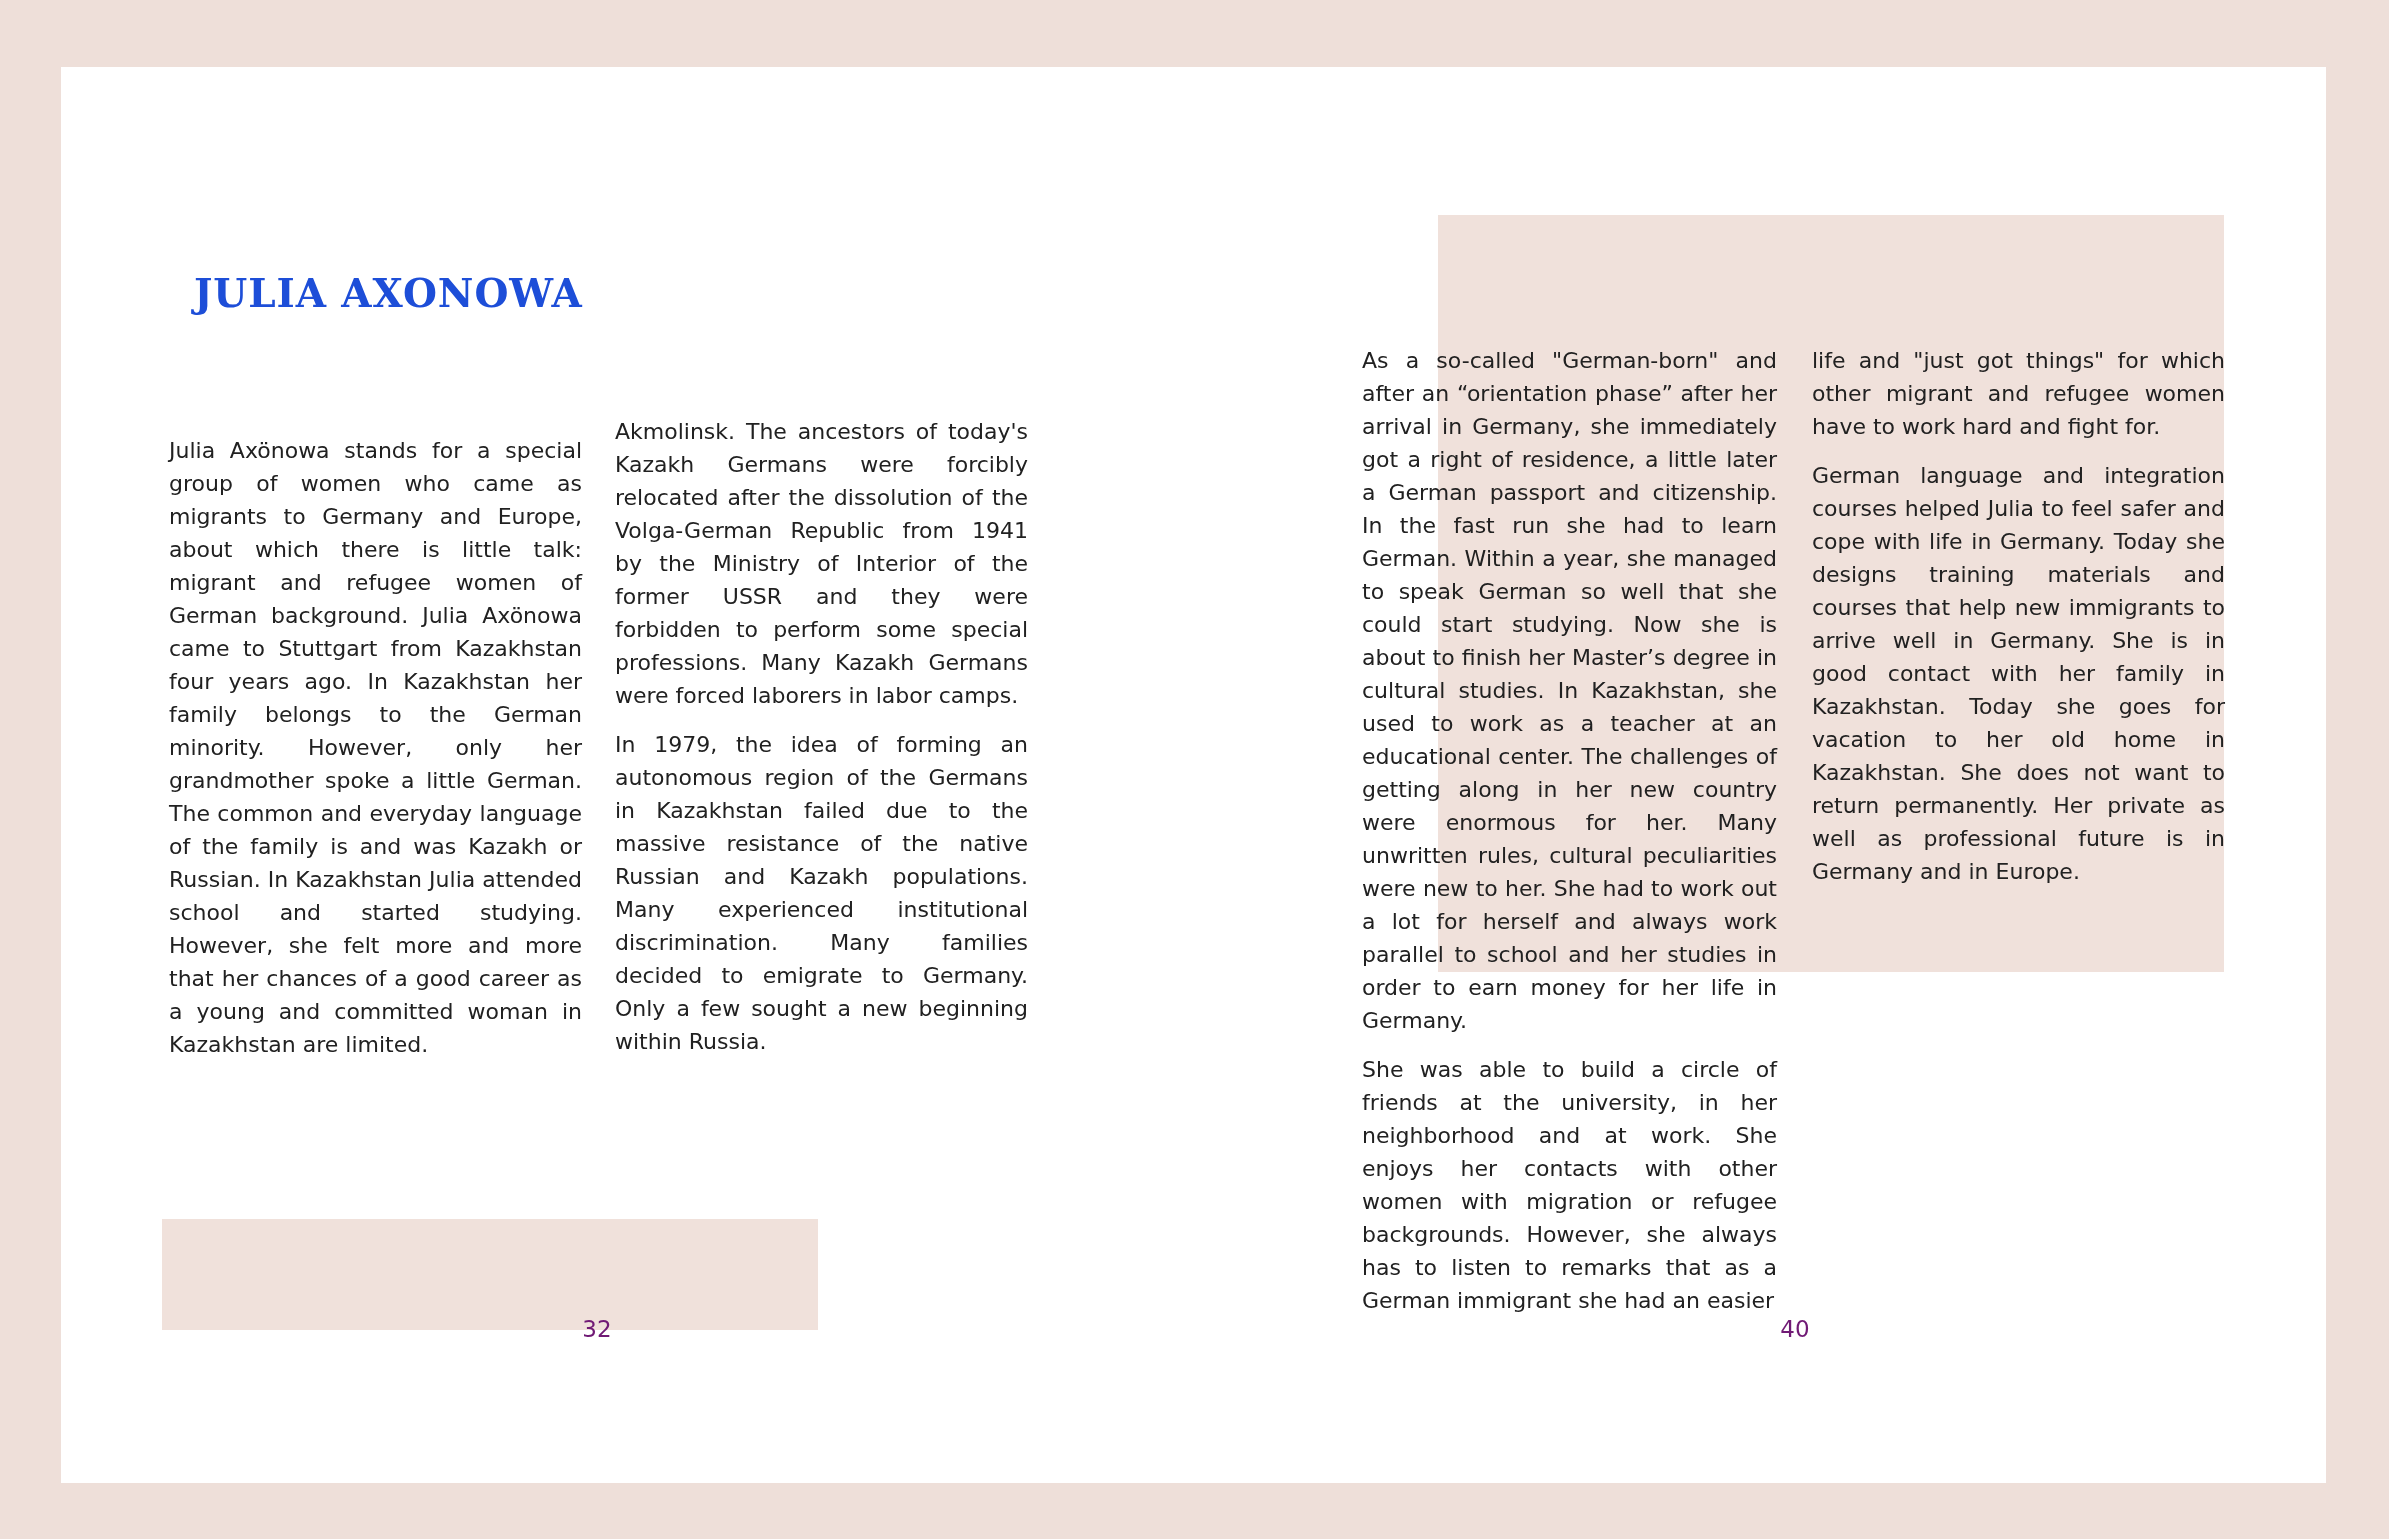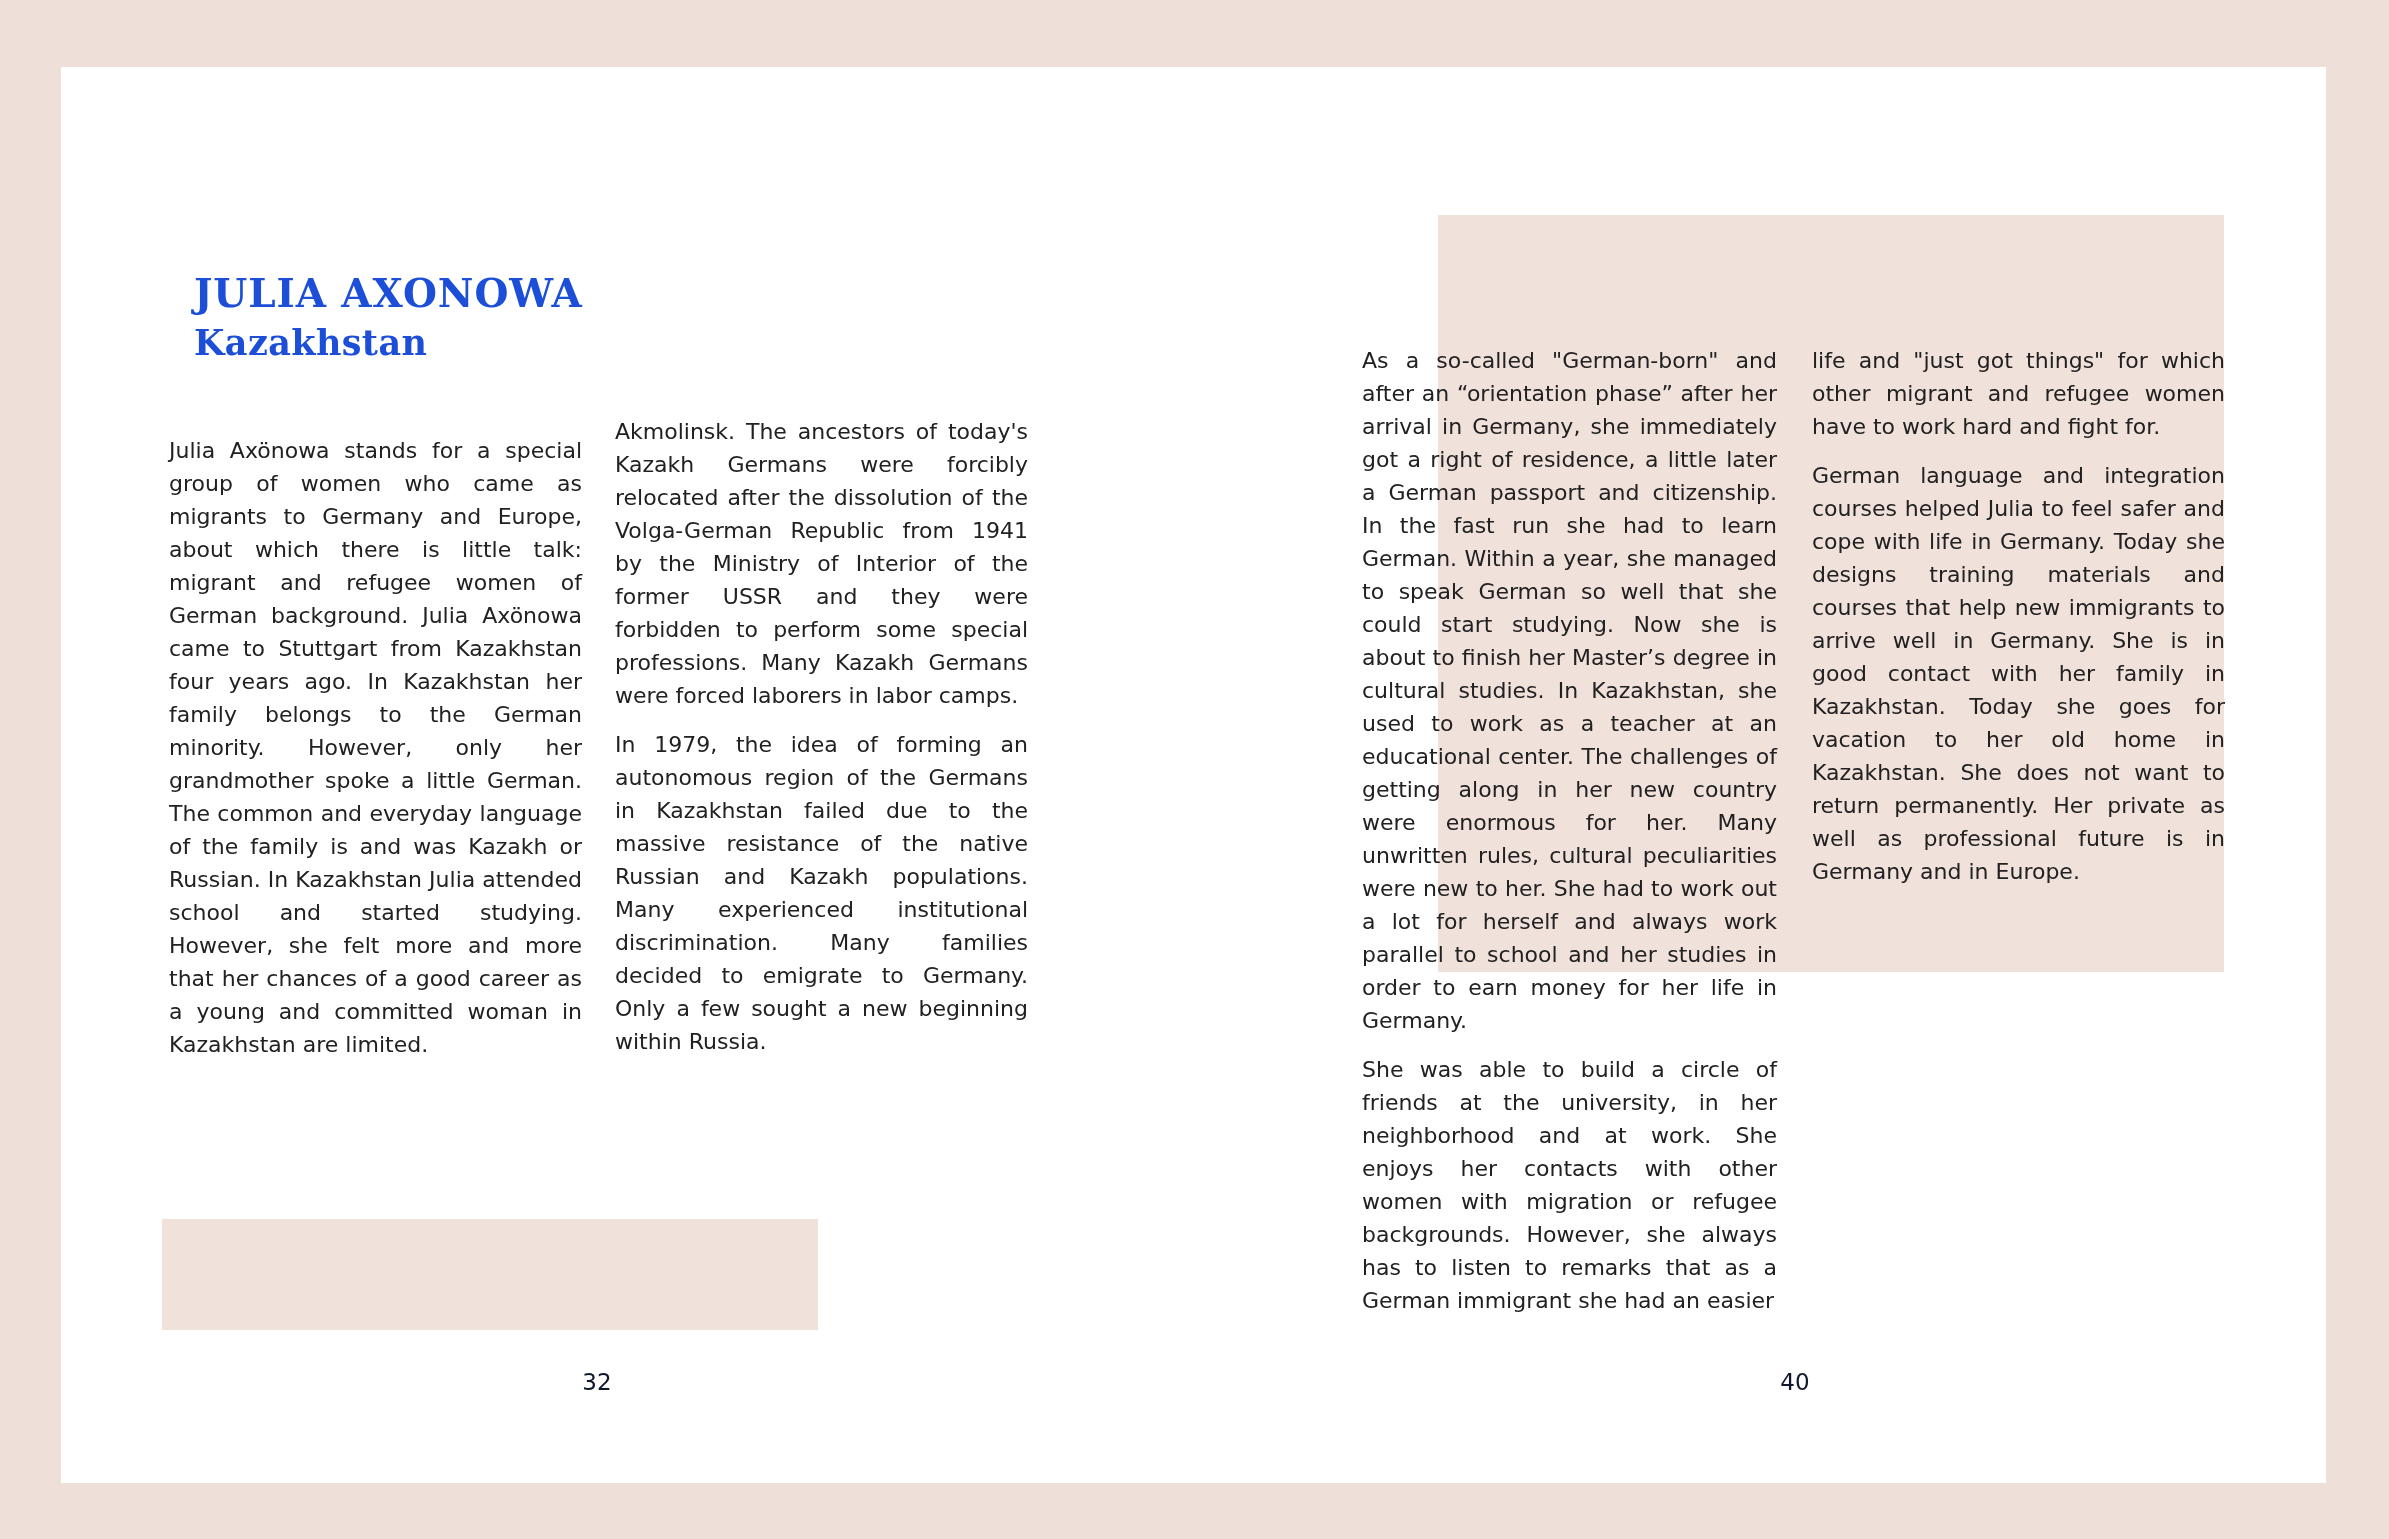--- a/index.html
+++ b/index.html
@@ -68,42 +68,41 @@
   }
   .col p {
     margin: 0 0 16.3px 0;
   }
   .col-1 { left: 169px;  top: 434px; }
   .col-2 { left: 615px;  top: 415px; }
   .col-3 { left: 1362px; top: 344px; width: 415px; }
   .col-4 { left: 1812px; top: 344px; }
   .page-number {
     position: absolute;
-    top: 1369px;
+    top: 1316px;
     width: 86px;
     font-size: 23px;
     text-align: center;
-    color: #0f172a;
+    color: #701a75;
   }
   .page-number.left  { left: 554px; }
   .page-number.right { left: 1752px; }
 </style>
 </head>
 <body>
 
 <div class="canvas">
 
   <div class="page-white"></div>
 
   <div class="pink-block right-page"></div>
   <div class="pink-block left-page"></div>
 
   <div class="title-block">
     <span class="title-line1">JULIA AXONOWA</span>
-    <span class="title-line2">Kazakhstan</span>
   </div>
 
   <div class="col col-1">
     <p>Julia Axönowa stands for a special group of women who came as migrants to Germany and Europe, about which there is little talk: migrant and refugee women of German background. Julia Axönowa came to Stuttgart from Kazakhstan four years ago. In Kazakhstan her family belongs to the German minority. However, only her grandmother spoke a little German. The common and everyday language of the family is and was Kazakh or Russian. In Kazakhstan Julia attended school and started studying. However, she felt more and more that her chances of a good career as a young and committed woman in Kazakhstan are limited.</p>
   </div>
 
   <div class="col col-2">
     <p>Akmolinsk. The ancestors of today's Kazakh Germans were forcibly relocated after the dissolution of the Volga-German Republic from 1941 by the Ministry of Interior of the former USSR and they were forbidden to perform some special professions. Many Kazakh Germans were forced laborers in labor camps.</p>
     <p>In 1979, the idea of forming an autonomous region of the Germans in Kazakhstan failed due to the massive resistance of the native Russian and Kazakh populations. Many experienced institutional discrimination. Many families decided to emigrate to Germany. Only a few sought a new beginning within Russia.</p>
   </div>

